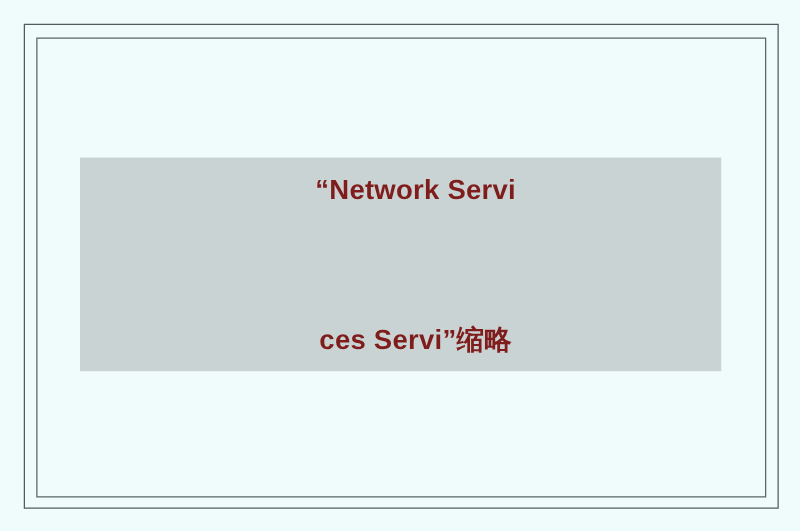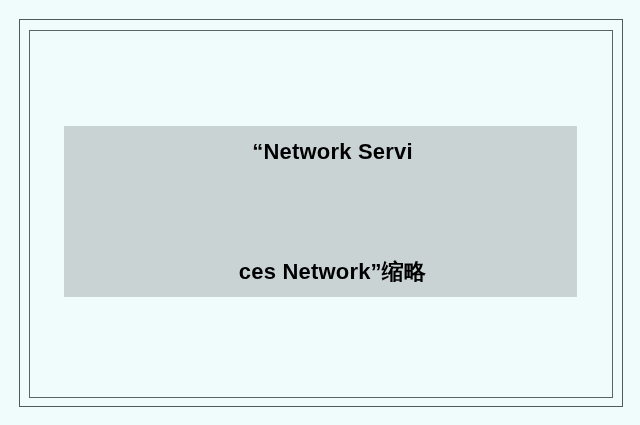--- a/index.html
+++ b/index.html
@@ -55,21 +55,21 @@
     height: 171px;
     background: #c9d3d3;
     display: flex;
     align-items: center;
     justify-content: center;
     box-sizing: border-box;
   }
 
   #placeholder-caption {
     text-align: center;
-    color: #000000;
+    color: #7f1d1d;
     font-size: 22px;
     font-weight: 700;
     line-height: 40px;
     letter-spacing: 0.2px;
     white-space: pre;
     text-shadow: 0 0 1px rgba(255,255,255,0.25);
     margin-left: 24px;
   }
 
   .caption-line {
@@ -85,16 +85,16 @@
 
   <div id="inner-frame">
 
     
 
   </div>
 
 <div id="placeholder-block">
       <div id="placeholder-caption">
         <span class="caption-line">“Network Servi</span>
-        <span class="caption-line">ces Network”缩略</span>
+        <span class="caption-line">ces Servi”缩略</span>
       </div>
     </div>
   </div>
 
 </body></html>

